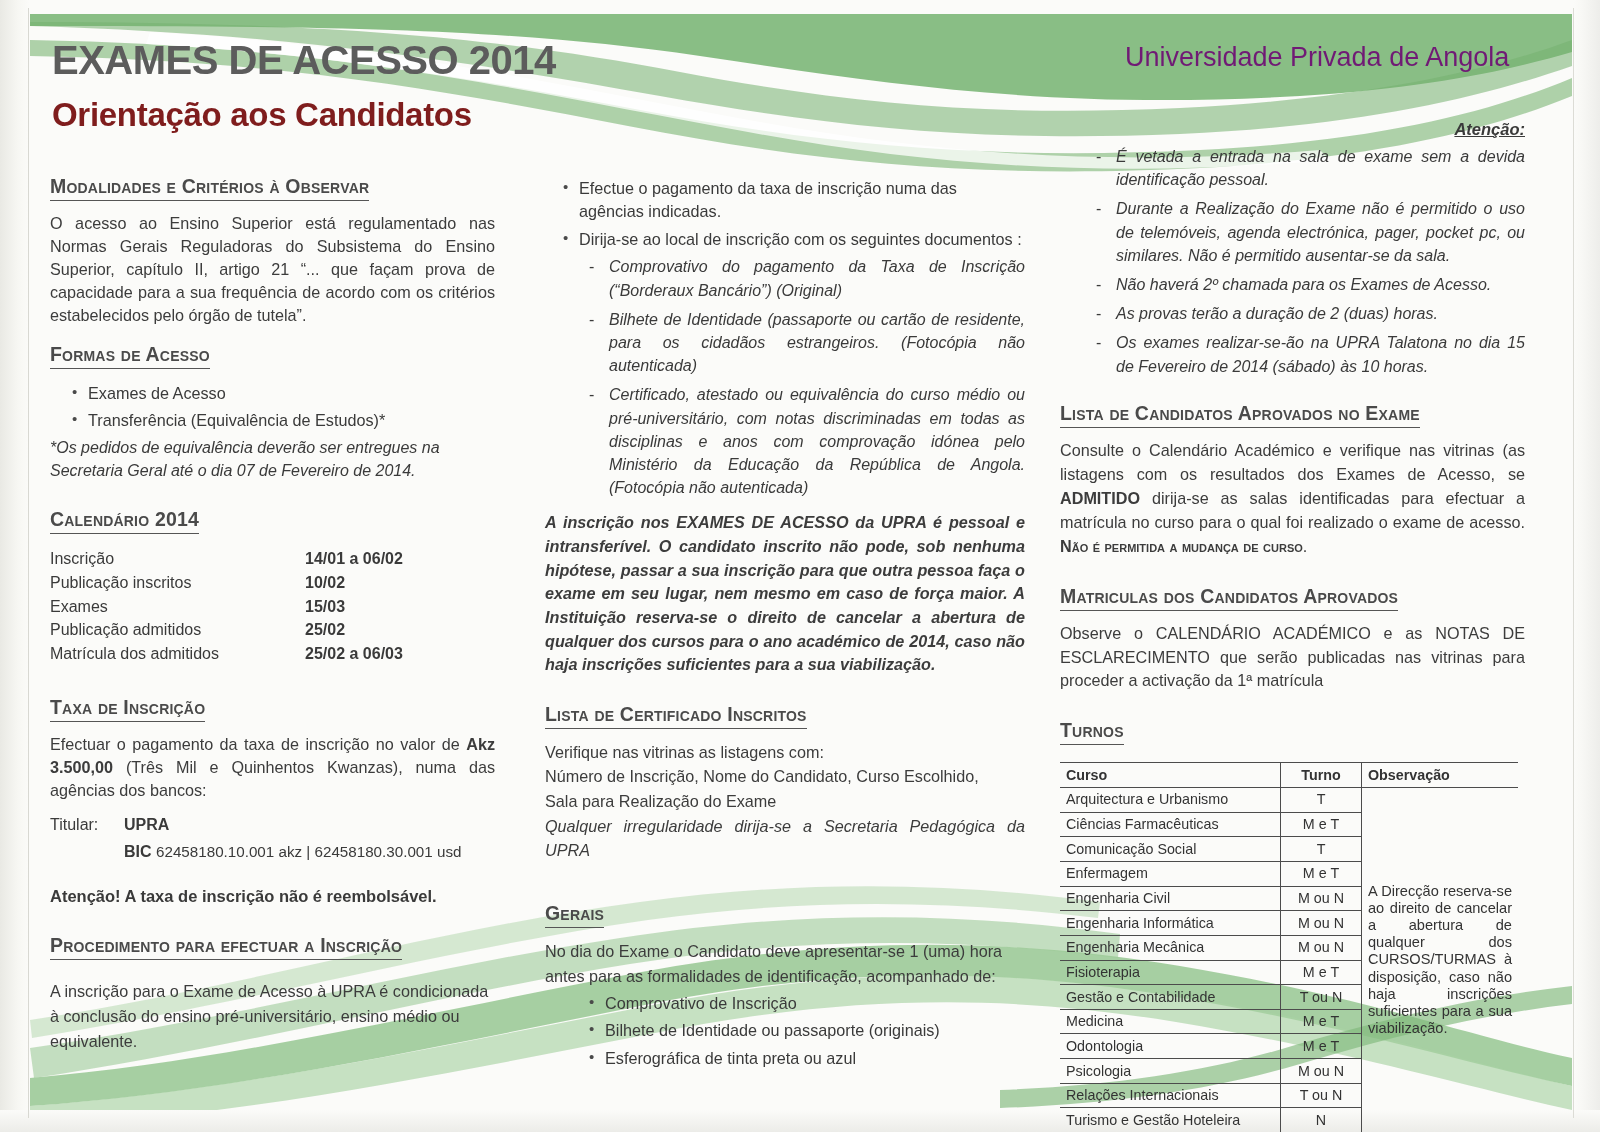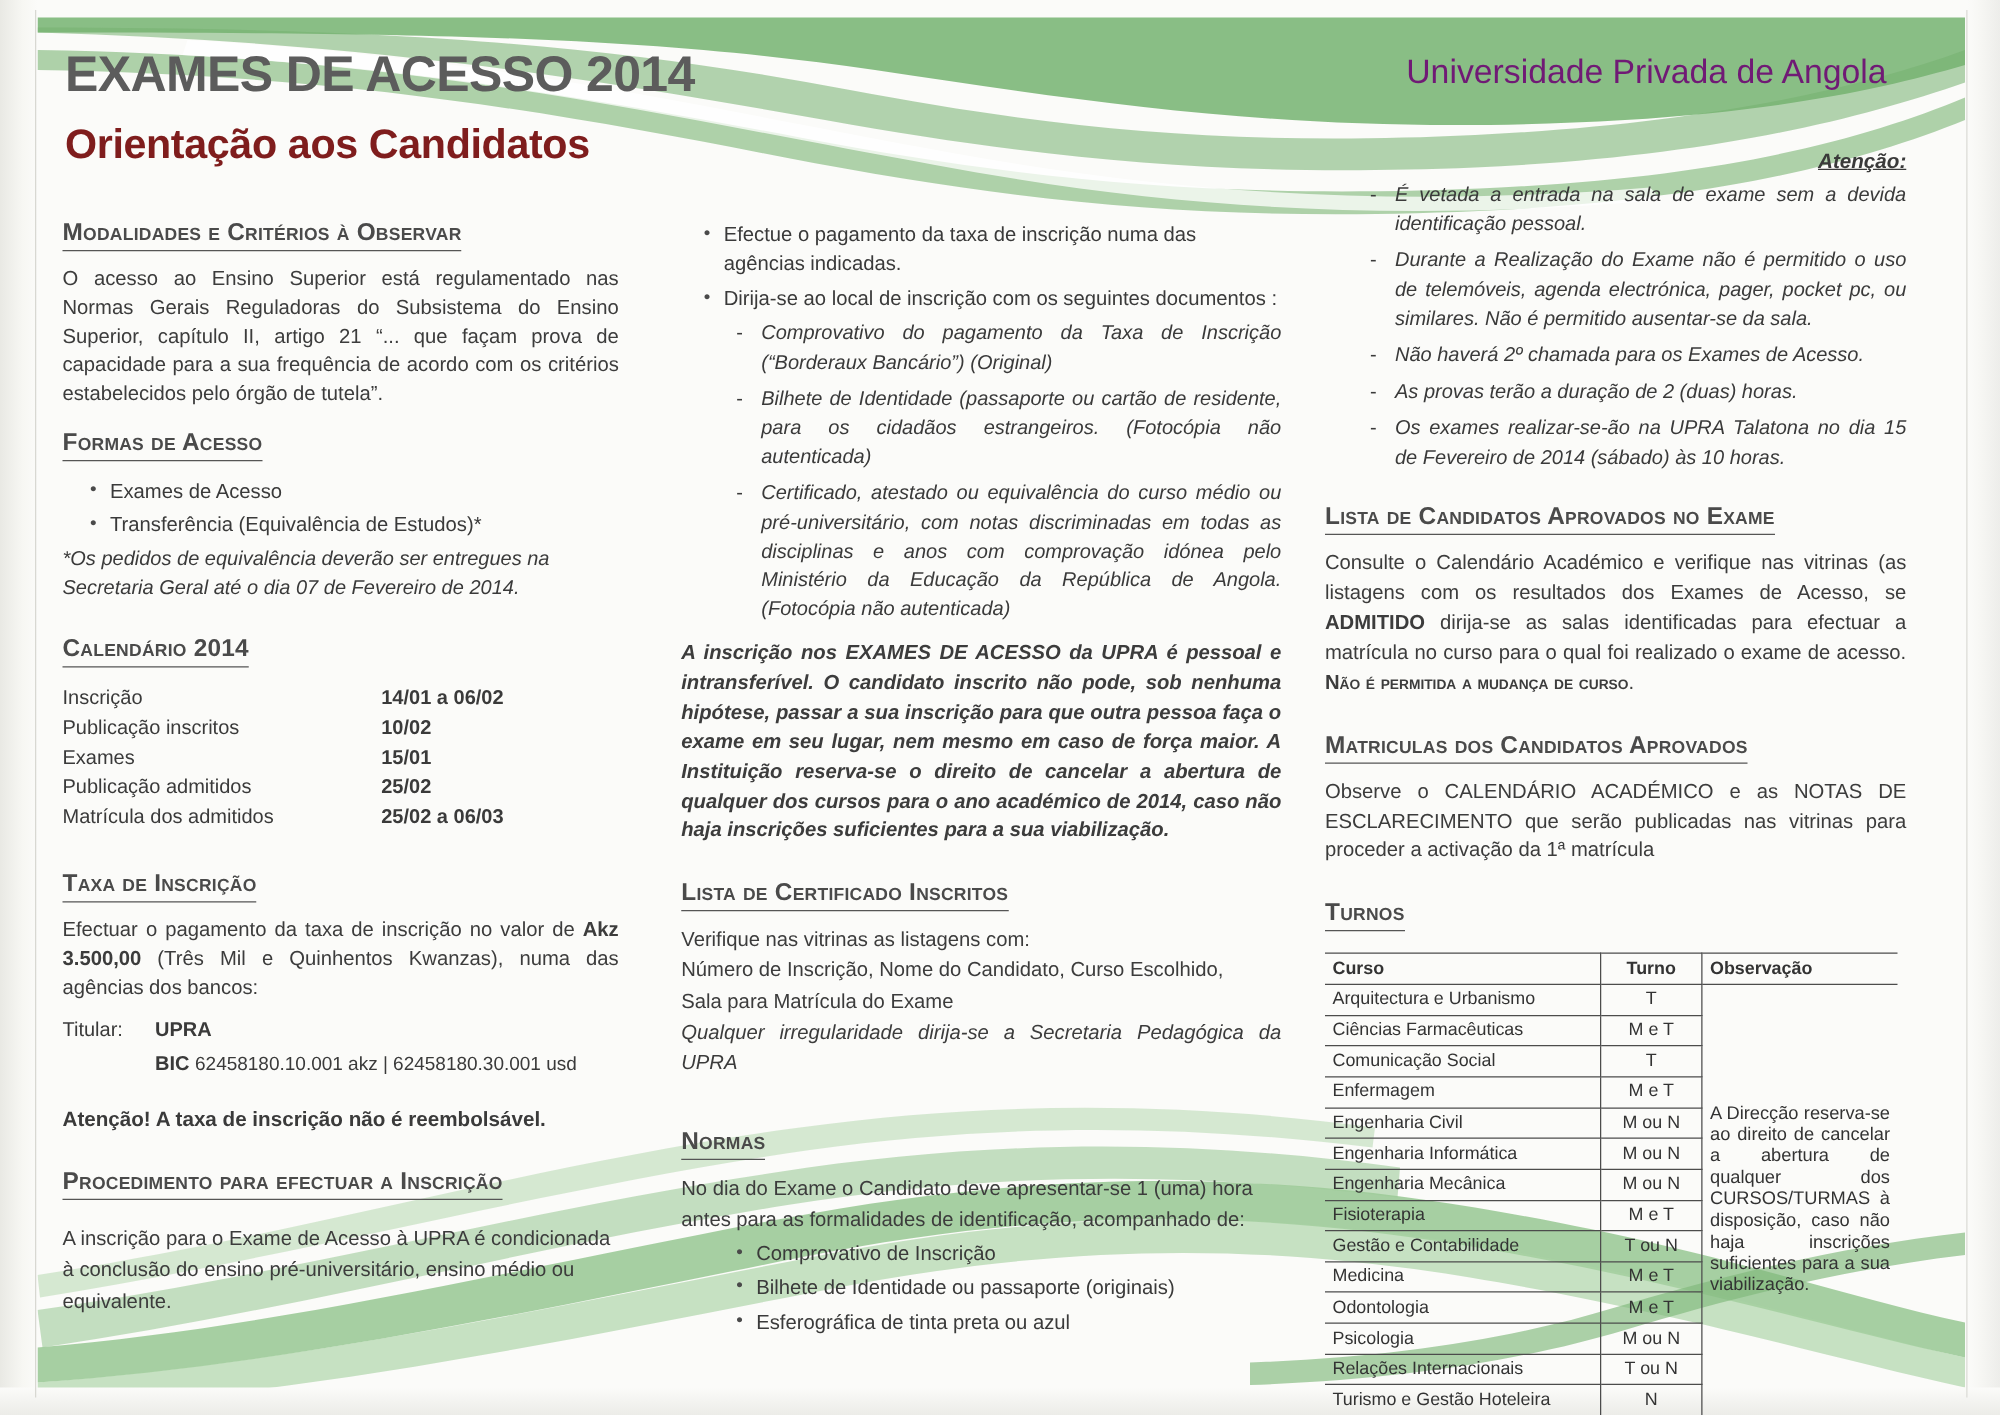--- a/index.html
+++ b/index.html
@@ -212,21 +212,21 @@
           <tr>
             <td class="cal-label-col">Inscrição</td>
             <td class="val">14/01 a 06/02</td>
           </tr>
           <tr>
             <td class="cal-label-col">Publicação inscritos</td>
             <td class="val">10/02</td>
           </tr>
           <tr>
             <td class="cal-label-col">Exames</td>
-            <td class="val">15/01</td>
+            <td class="val">15/03</td>
           </tr>
           <tr>
             <td class="cal-label-col">Publicação admitidos</td>
             <td class="val">25/02</td>
           </tr>
           <tr>
             <td class="cal-label-col">Matrícula dos admitidos</td>
             <td class="val">25/02 a 06/03</td>
           </tr>
         </tbody>
@@ -272,26 +272,26 @@
       <li>Bilhete de Identidade (passaporte ou cartão de residente, para os cidadãos estrangeiros. (Fotocópia não autenticada)</li>
       <li>Certificado, atestado ou equivalência do curso médio ou pré-universitário, com notas discriminadas em todas as disciplinas e anos com comprovação idónea pelo Ministério da Educação da República de Angola. (Fotocópia não autenticada)</li>
     </ul>
 
     <p class="body ital bold" style="margin-top:12px;line-height:1.46">A inscrição nos EXAMES DE ACESSO da UPRA é pessoal e intransferível. O candidato inscrito não pode, sob nenhuma hipótese, passar a sua inscrição para que outra pessoa faça o exame em seu lugar, nem mesmo em caso de força maior. A Instituição reserva-se o direito de cancelar a abertura de qualquer dos cursos para o ano académico de 2014, caso não haja inscrições suficientes para a sua viabilização.</p>
 
     <div class="sec-wrap" style="margin-top:26px">
       <h2 class="sec">Lista de Certificado Inscritos</h2>
       <p class="body nojust" style="margin-bottom:0;line-height:1.5">Verifique nas vitrinas as listagens com:</p>
       <p class="body nojust" style="margin-bottom:0;line-height:1.5">Número de Inscrição, Nome do Candidato, Curso Escolhido,</p>
-      <p class="body nojust" style="margin-bottom:0;line-height:1.5">Sala para Matrícula do Exame</p>
+      <p class="body nojust" style="margin-bottom:0;line-height:1.5">Sala para Realização do Exame</p>
       <p class="body ital" style="margin-top:1px;line-height:1.5">Qualquer irregularidade dirija-se a Secretaria Pedagógica da UPRA</p>
     </div>
 
     <div class="sec-wrap" style="margin-top:40px">
-      <h2 class="sec">Normas</h2>
+      <h2 class="sec">Gerais</h2>
       <p class="body nojust" style="margin-bottom:4px;line-height:1.5">No dia do Exame o Candidato deve apresentar-se 1 (uma) hora antes para as formalidades de identificação, acompanhado de:</p>
       <ul class="bullets" style="padding-left:44px">
         <li>Comprovativo de Inscrição</li>
         <li>Bilhete de Identidade ou passaporte (originais)</li>
         <li>Esferográfica de tinta preta ou azul</li>
       </ul>
     </div>
   </div>
 
   <div class="col col-right" style="top:120px">

